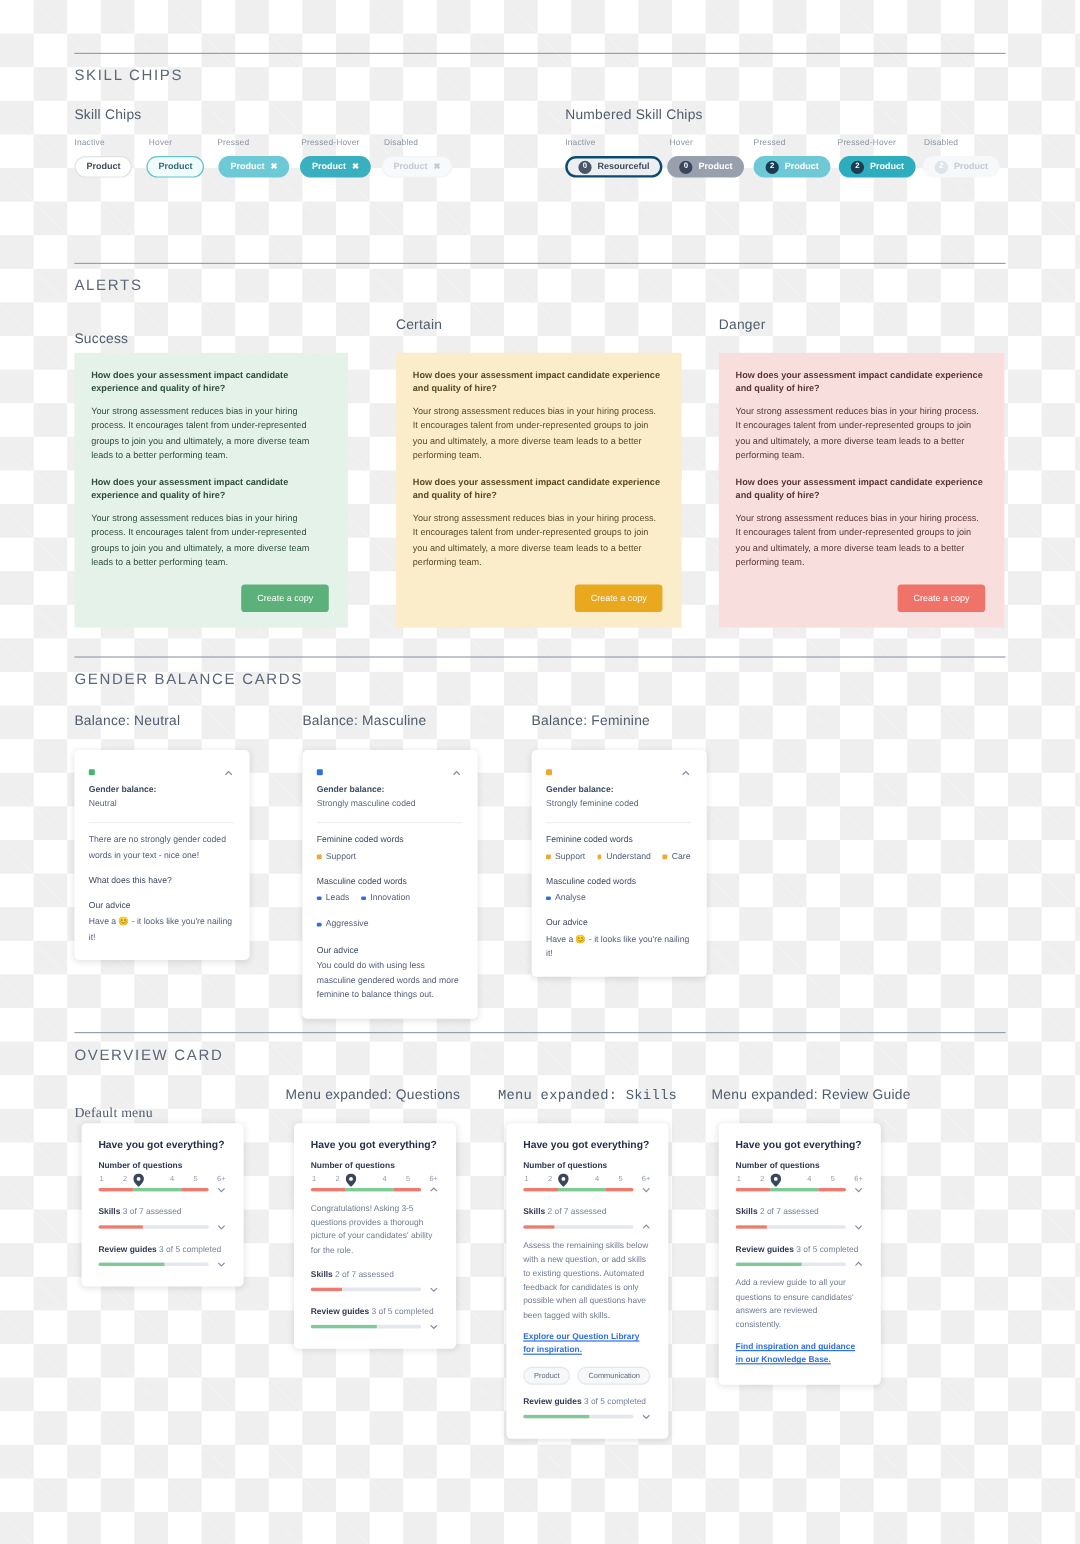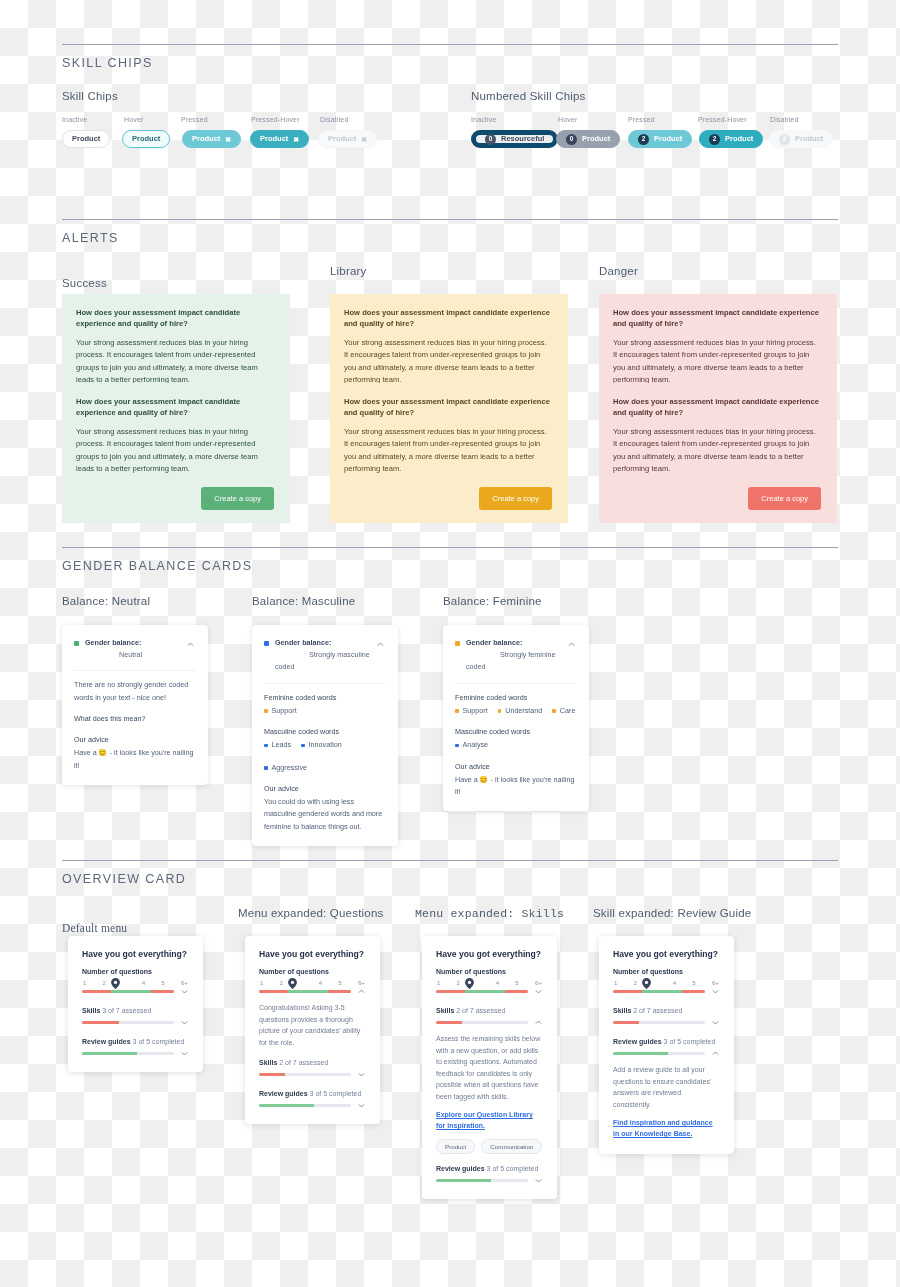--- a/index.html
+++ b/index.html
@@ -101,21 +101,21 @@
     justify-content: center;
     font-size: 6.5px;
     font-weight: 700;
     flex: 0 0 auto;
   }
   .n-inactive { background: #4a5568; color: #ffffff; }
   .n-hover    { background: #39465c; color: #ffffff; }
   .n-pressed  { background: #1a3d52; color: #ffffff; }
   .n-disabled { background: #dfe4e9; color: #ffffff; }
 
-  .nchip-inactive   { background: #eceff2; border: 5px solid #0c4a6e; color: #3f4a5a; }
+  .nchip-inactive   { background: #eceff2; border: 2px solid #0c4a6e; color: #3f4a5a; }
   .nchip-hover      { background: #98a0ae; border: 1px solid #98a0ae; color: #ffffff; }
   .nchip-pressed    { background: #6ec9d6; border: 1px solid #6ec9d6; color: #ffffff; }
   .nchip-pressedhov { background: #2eadbe; border: 1px solid #2eadbe; color: #ffffff; }
   .nchip-disabled   { background: #f6f8f9; border: 1px solid #f6f8f9; color: #c3cad3; }
 
   
   .alert {
     position: absolute;
     padding: 13px 16px 13px 14px;
     font-size: 7.6px;
@@ -158,32 +158,33 @@
     padding: 12px 13px 13px 12px;
     font-size: 7.2px;
     line-height: 1.7;
     color: #53607a;
   }
   .gcard .g-top {
     display: flex;
     align-items: flex-start;
     gap: 6px;
     position: relative;
+    flex-direction: column;
   }
   .dot {
     width: 5px; height: 5px;
     border-radius: 1px;
     flex: 0 0 auto;
     margin-top: 4px;
   }
   .dot-green  { background: #47b471; }
   .dot-blue   { background: #2f6fe4; }
   .dot-orange { background: #f0a830; }
   .g-label { font-weight: 700; color: #3c4a63; }
-  .g-value { color: #5c6880; margin-left: 34px; }
+  .g-value { color: #5c6880; }
   .chev {
     position: absolute;
     right: 0; top: 3px;
     width: 9px; height: 9px;
     color: #7f8ba3;
   }
   .gcard hr {
     border: none;
     border-top: 1px solid #eef0f4;
     margin: 9px 0 8px;
@@ -317,21 +318,21 @@
   </div>
   <div class="chip nchip-disabled" style="top:130px; left:769px;">
     <span class="chip-num n-disabled">2</span>
     <span>Product</span>
   </div>
 
   <div class="section-rule" style="top:219px;"></div>
   <div class="section-title" style="top:231px; left:62px;">ALERTS</div>
 
   <div class="sub-title" style="top:277px; left:62px;">Success</div>
-  <div class="sub-title" style="top:265px; left:330px;">Library</div>
+  <div class="sub-title" style="top:265px; left:330px;">Certain</div>
   <div class="sub-title" style="top:265px; left:599px;">Danger</div>
 
   <div class="alert alert-success" style="top:294px; left:62px; width:228px;">
     <div class="a-head">How does your assessment impact candidate experience and quality of hire?</div>
     <div class="a-body">Your strong assessment reduces bias in your hiring process. It encourages talent from under-represented groups to join you and ultimately, a more diverse team leads to a better performing team.</div>
   </div>
   <div class="alert alert-warning" style="top:294px; left:330px; width:238px;">
     <div class="a-head">How does your assessment impact candidate experience and quality of hire?</div>
     <div class="a-body">Your strong assessment reduces bias in your hiring process. It encourages talent from under-represented groups to join you and ultimately, a more diverse team leads to a better performing team.</div>
   </div>
@@ -369,21 +370,21 @@
       <span>
         <span class="g-label">Gender balance:</span><br>
         <span class="g-value">Neutral</span>
       </span>
       <svg class="chev" viewBox="0 0 12 12" fill="none" stroke="currentColor" stroke-width="1.3">
           <path d="M2.5 7.5L6 4l3.5 3.5"></path>
         </svg>
     </div>
     <hr>
     <div class="g-p">There are no strongly gender coded words in your text - nice one!</div>
-    <div class="g-h">What does this mean?</div>
+    <div class="g-h">What does this have?</div>
     <div class="g-h">Our advice</div>
     <div class="g-p">Have a 😊 - it looks like you're nailing it!</div>
   </div>
 
   <div class="gcard" style="top:625px; left:252px; width:146px;">
     <div class="g-top">
       <span class="dot dot-blue"></span>
       <span>
         <span class="g-label">Gender balance:</span><br>
         <span class="g-value">Strongly masculine coded</span>
@@ -456,21 +457,21 @@
     <div class="g-h">Our advice</div>
     <div class="g-p">Have a 😊 - it looks like you're nailing it!</div>
   </div>
 
   <div class="section-rule" style="top:860px;"></div>
   <div class="section-title" style="top:872px; left:62px;">OVERVIEW CARD</div>
 
   <div class="sub-title" style="top:922px; left:62px;font-family:Liberation Serif, serif;">Default menu</div>
   <div class="sub-title" style="top:907px; left:238px;">Menu expanded: Questions</div>
   <div class="sub-title" style="top:907px; left:415px;font-family:Liberation Mono, monospace;">Menu expanded: Skills</div>
-  <div class="sub-title" style="top:907px; left:593px;">Skill expanded: Review Guide</div>
+  <div class="sub-title" style="top:907px; left:593px;">Menu expanded: Review Guide</div>
 
   <div class="ocard" style="top:936px; left:68px;">
     <div class="o-title">Have you got everything?</div>
 
     <div class="o-sec-label">Number of questions</div>
     <div class="ticks">
       <span>1</span>
       <span>2</span>
       <span style="visibility:hidden">3</span>
       <span>4</span>

